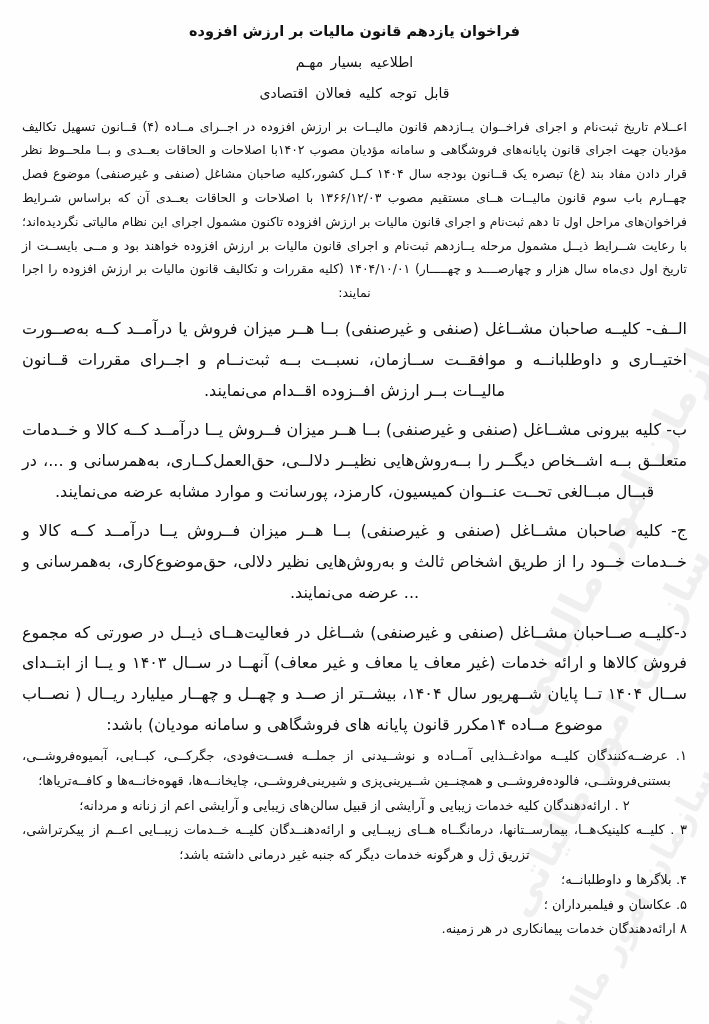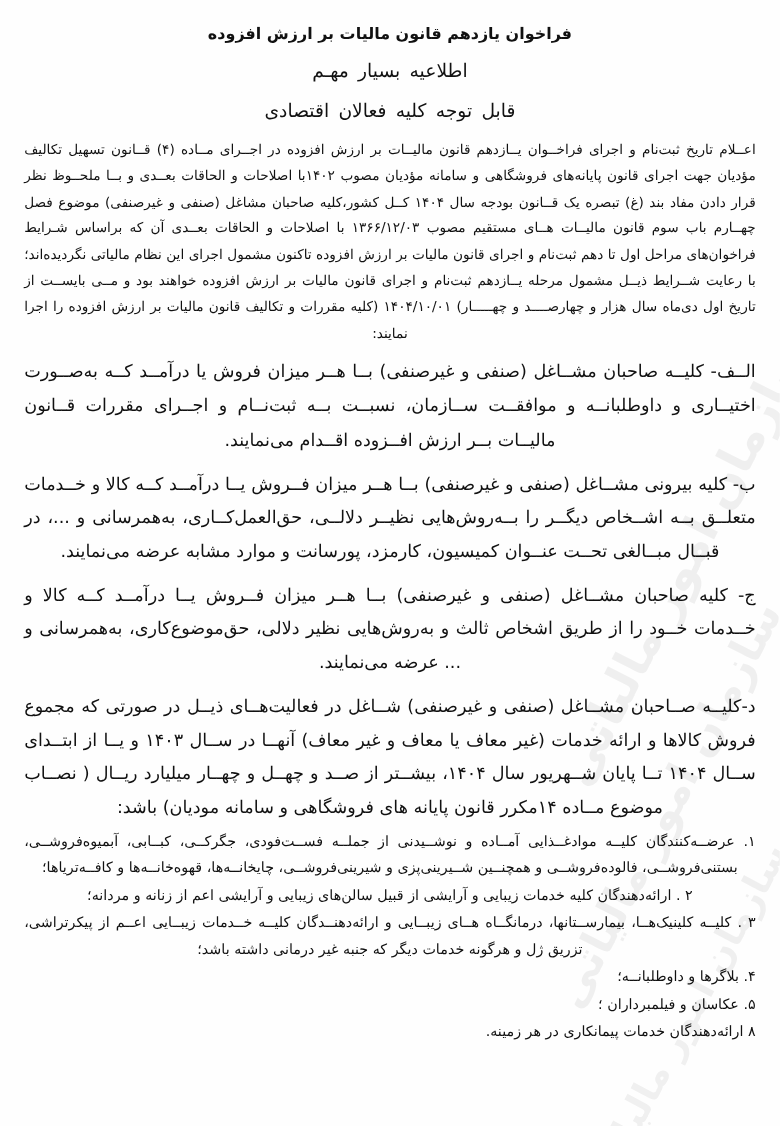--- a/index.html
+++ b/index.html
@@ -62,21 +62,21 @@
     font-size: 14.5px;
     font-weight: 700;
     text-align: center;
     margin: 8px 0 0 0;
     padding: 0 0 0 0;
     line-height: 1.6;
     letter-spacing: 0;
   }
 
   .subhead {
-    font-size: 17px;
+    font-size: 14px;
     font-weight: 400;
     text-align: center;
     margin: 9px 0 0 0;
     line-height: 1.55;
     word-spacing: 3px;
   }
 
   p.body {
     font-size: 12.4px;
     line-height: 1.92;

